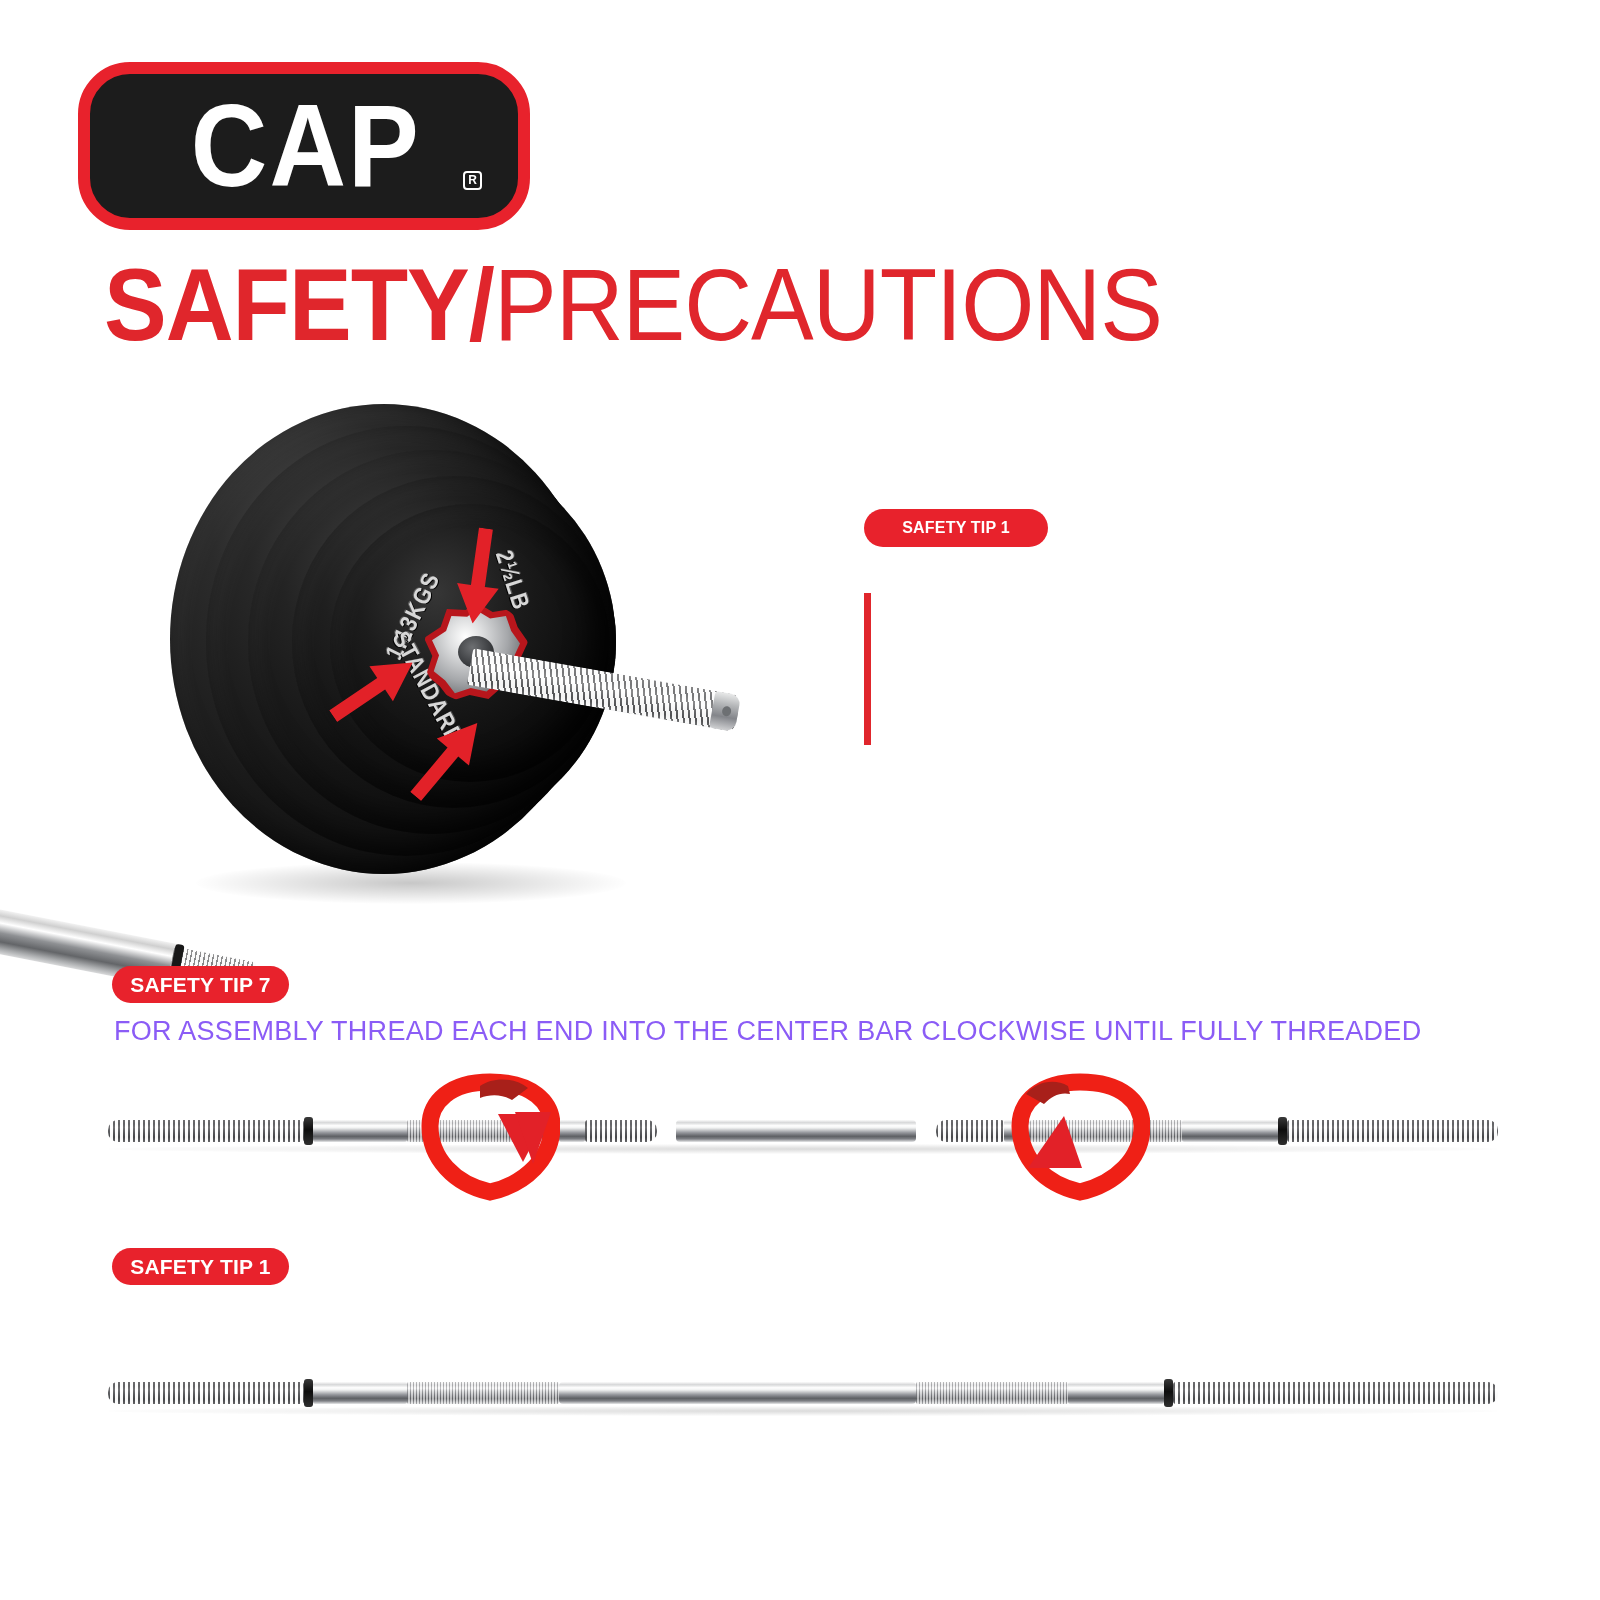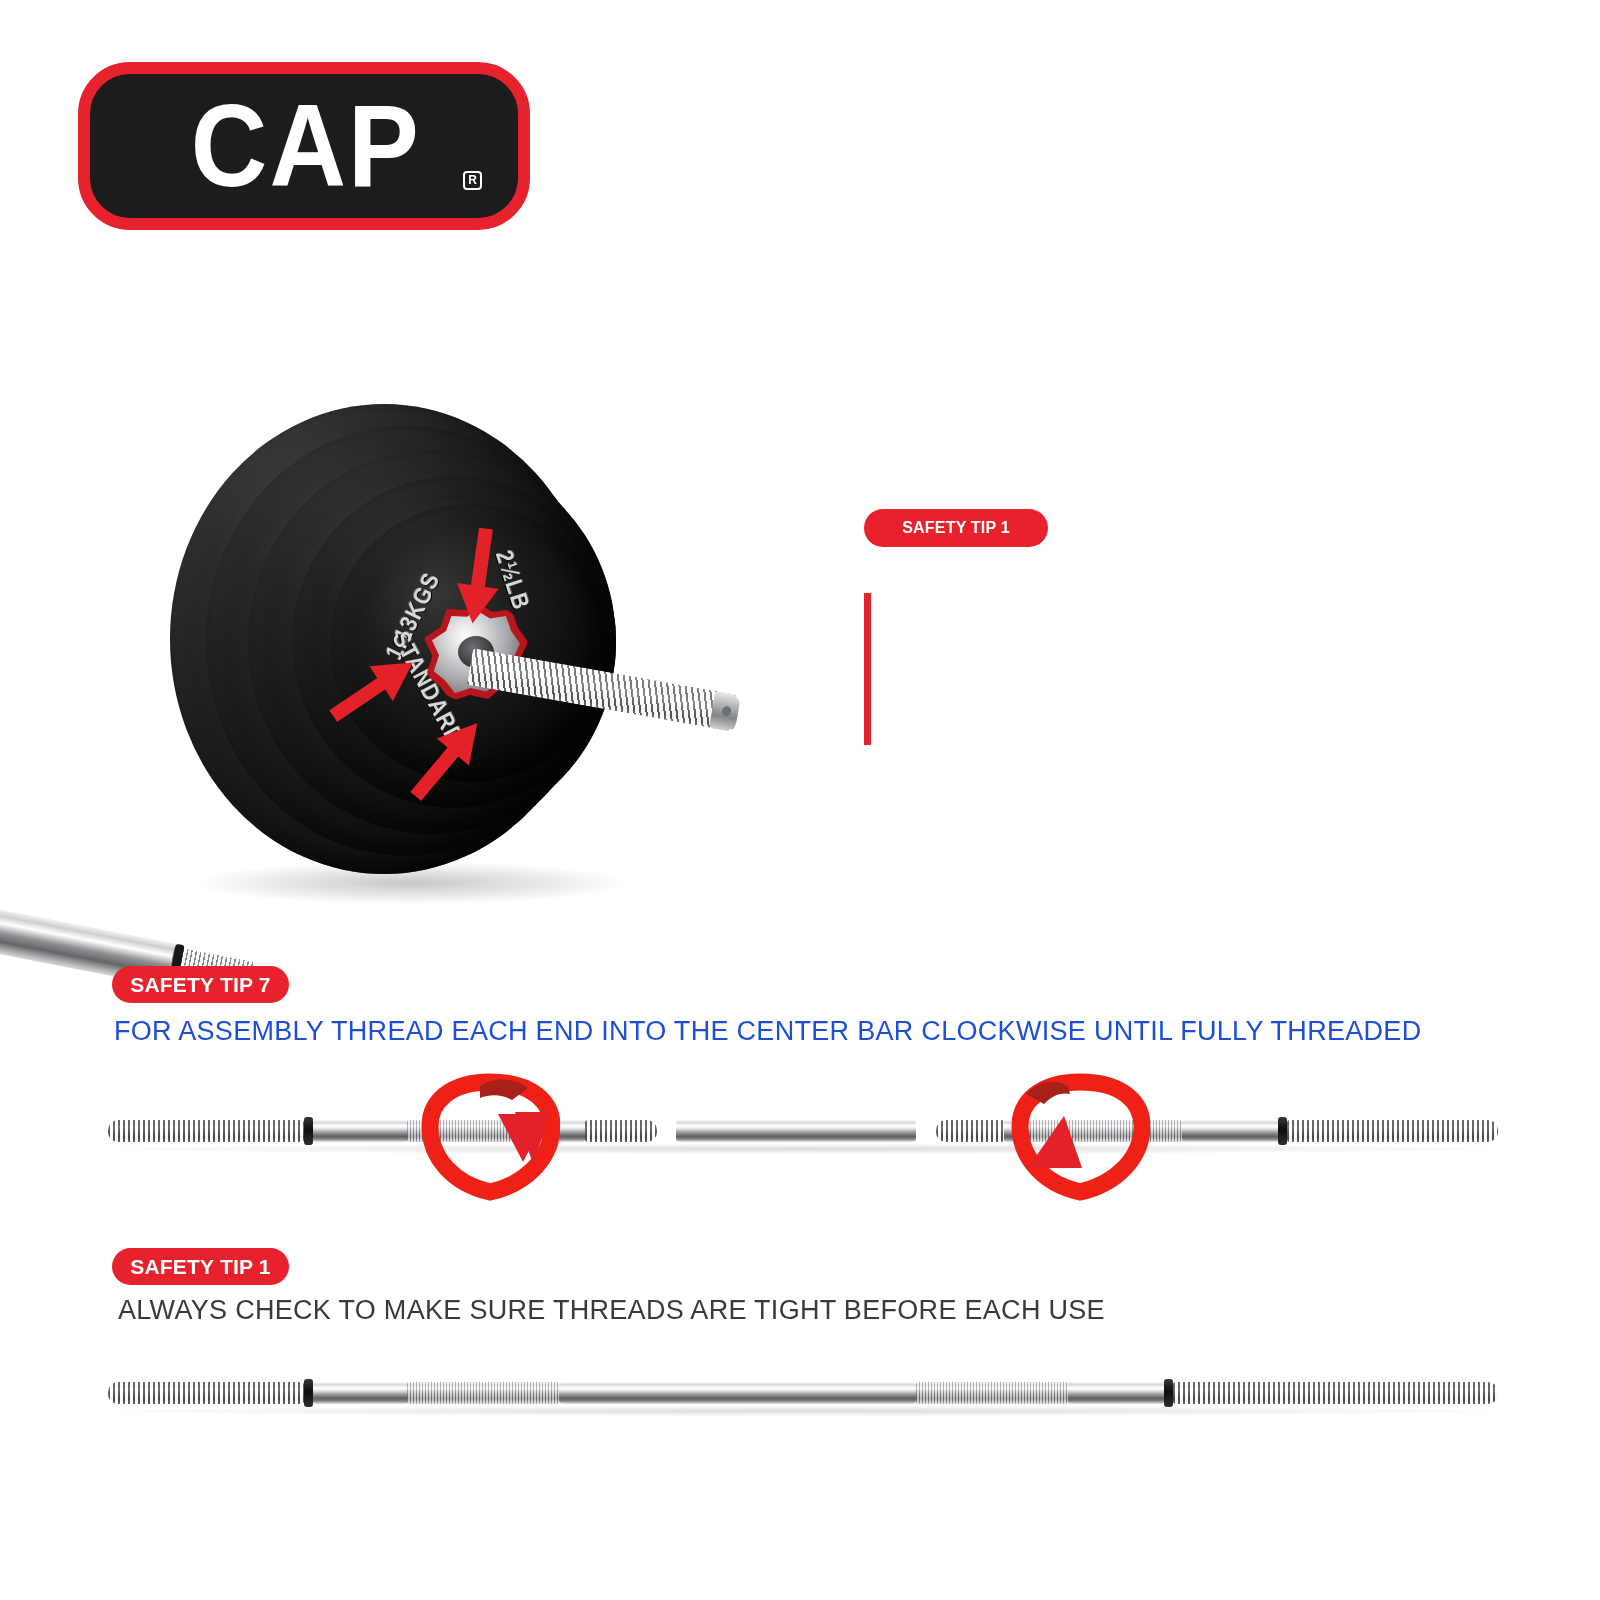--- a/index.html
+++ b/index.html
@@ -276,21 +276,21 @@
     line-height: 39px;
     letter-spacing: .4px;
     font-weight: 300;
     white-space: pre-line;
   }
 
   
   .tip2-text {
     position: absolute;
     left: 114px; top: 1016px;
-    color: #1d4ed8;
+    color: #8b5cf6;
     font-size: 27px;
     letter-spacing: .3px;
     font-weight: 300;
     white-space: nowrap;
   }
 
   
   .tip3-text {
     position: absolute;
     left: 118px; top: 1295px;
@@ -371,20 +371,23 @@
 </head>
 <body>
 
 <div class="page">
 
   <div class="logo">
     <span class="logo-text">CAP</span>
     <span class="logo-reg">R</span>
   </div>
 
+  <div class="title">
+    <span class="bold">SAFETY/</span><span class="thin"> PRECAUTIONS</span>
+  </div>
 
   <div class="hero">
 
     <div class="hero-shadow"></div>
 
     <div class="hero-barleft">
       <div class="hero-barleft-thread"></div>
       <div class="hero-barleft-ring"></div>
     </div>
 
@@ -465,21 +468,20 @@
   <div class="rot" style="left:1010px; top:1072px;">
     <svg width="140" height="130" viewBox="0 0 140 130">
       <path d="M70 10 C112 10 132 30 132 54 C132 86 106 112 70 120
                C34 112 10 86 10 54 C10 30 30 10 70 10 Z" fill="none" stroke="#ef2016" stroke-width="17"></path>
       <path d="M58 14 C44 6 26 10 16 22 L34 32 C42 24 50 20 60 22 Z" fill="#a8201a"></path>
       <path d="M18 96 l36 -52 18 52 Z" fill="#e22128"></path>
     </svg>
   </div>
 
   <div class="badge badge-3">SAFETY TIP 1</div>
-  <div class="tip3-text">ALWAYS CHECK TO MAKE SURE THREADS ARE TIGHT BEFORE EACH USE</div>
 
   <div class="bar-row" style="left:108px; top:1382px; width:1390px; height:24px;">
 
     <div class="bar-shadow" style="left:0px; top:24px; width:1390px;"></div>
 
     <div class="seg seg-thread cap-l" style="left:0px;    width:196px;"></div>
     <div class="seg seg-ring" style="left:196px;  width:9px;"></div>
     <div class="seg seg-chrome" style="left:205px;  width:94px;"></div>
     <div class="seg seg-knurl" style="left:299px;  width:152px;"></div>
     <div class="seg seg-chrome" style="left:451px;  width:357px; border-radius:4px;"></div>

